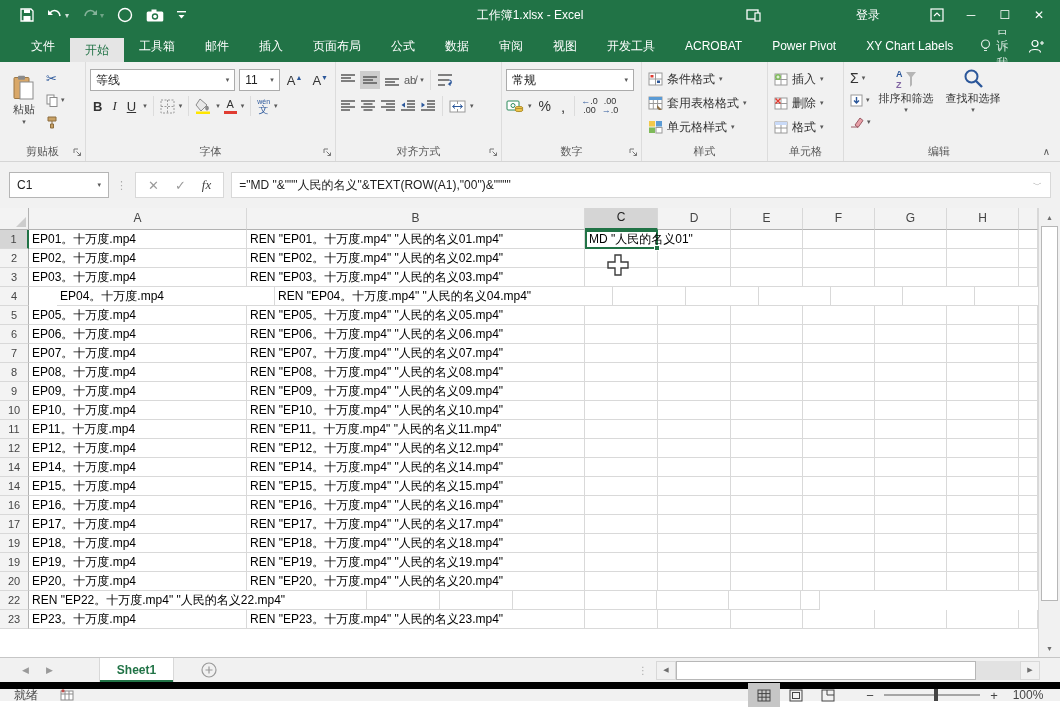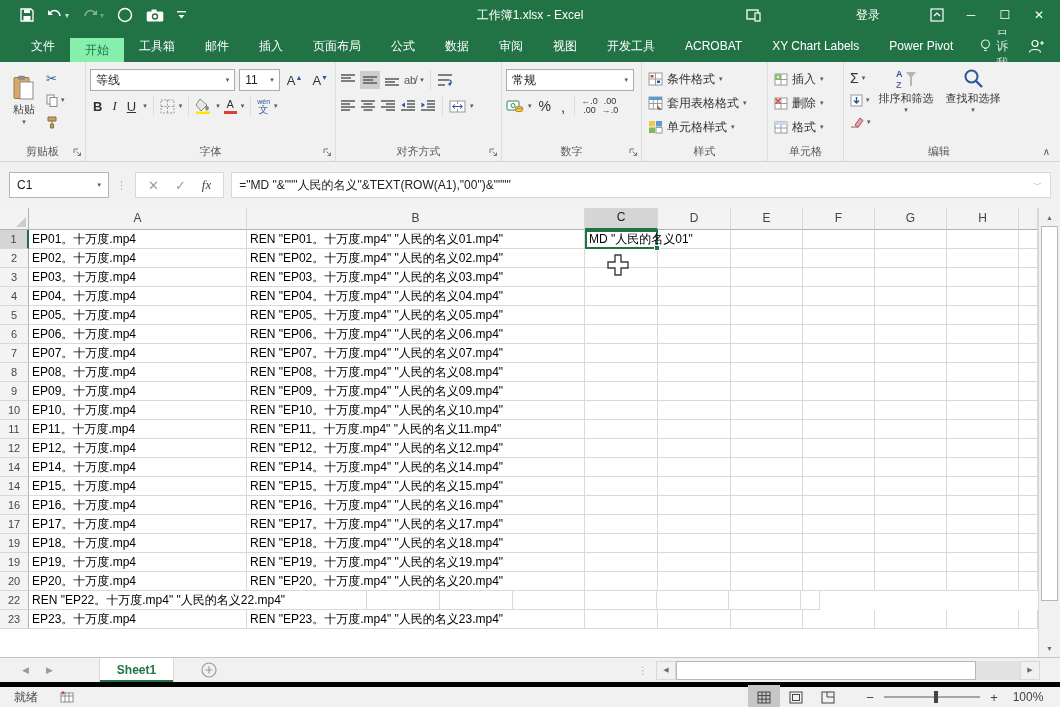--- a/index.html
+++ b/index.html
@@ -16,21 +16,21 @@
   .tb-right { margin-left:auto; display:flex; align-items:center; gap:0; }
   .addin-ind { margin-right:95px; }
   .signin { font-size:12px; margin-right:40px; }
   .winbtn { width:34px; height:30px; display:flex; align-items:center; justify-content:center; font-size:12px; color:#fff; }
   .winbtn.close { margin-right:4px; }
 
   
   .tabrow { height:32px; background:#217346; display:flex; align-items:stretch; padding-left:16px; }
   .tabs-strip { display:flex; align-items:stretch; }
   .rtab { color:#fff; font-size:12px; padding:0 15px; display:flex; align-items:center; white-space:nowrap; }
-  .rtab.active { background:#86efac; color:#217346;margin-top:8px; }
+  .rtab.active { background:#e5e5e5; color:#217346;margin-top:8px; }
   .tellme { display:flex; align-items:center; gap:5px; color:#d5e6dd; font-size:12px; padding:0 12px; }
   .acct { margin-left:auto; margin-right:16px; display:flex; align-items:center; }
 
   
   .ribbon { height:100px; background:#f1f1f1; display:flex; position:relative; border-bottom:1px solid #d5d5d5; }
   .group { position:relative; border-right:1px solid #dcdcdc; padding:5px 4px 18px 4px; flex:none; }
   .grp-label { position:absolute; bottom:2px; left:0; right:0; text-align:center; font-size:11px; color:#595959; white-space:nowrap; }
   .launcher { position:absolute; bottom:4px; right:3px; }
   .collapse-rb { position:absolute; right:10px; bottom:4px; color:#595959; font-size:10px; }
   .mini { height:22px; display:flex; align-items:center; gap:3px; padding:0 2px; color:#444; }
@@ -87,21 +87,21 @@
   .sheettab { margin-left:34px; background:#fff; color:#217346; font-weight:700; font-size:12px; padding:0 17px; display:flex; align-items:center; border-left:1px solid #d8d8d8; border-right:1px solid #d8d8d8; box-shadow:inset 0 -2px 0 #217346; }
   .addsheet { margin-left:27px; display:flex; align-items:center; }
   .hscroll { margin-left:auto; display:flex; align-items:center; }
   .hdots { color:#ababab; font-size:10px; margin-right:8px; }
   .hs-btn { width:20px; height:19px; display:flex; align-items:center; justify-content:center; color:#6e6e6e; font-size:7px; background:#f1f1f1; border:1px solid #d8d8d8; }
   .hs-thumb { width:300px; height:19px; background:#fff; border:1px solid #b7b7b7; }
   .hs-track { width:44px; height:19px; background:#e2e2e2; }
   .cornerbox { width:20px; }
 
   
-  .statusbar { height:25px; background:#f1f1f1; border-top:5px solid #000000; display:flex; align-items:center; font-size:12px; color:#444; }
+  .statusbar { height:19px; background:#f1f1f1; border-top:7px solid #000000; display:flex; align-items:center; font-size:12px; color:#444; }
   .ready { margin-left:14px; }
   .macro { margin-left:22px; }
   .views { margin-left:auto; display:flex; align-items:stretch; height:25px; }
   .viewbtn { width:32px; display:flex; align-items:center; justify-content:center; }
   .viewbtn.sel { background:#c6c6c6; }
   .zoomctl { display:flex; align-items:center; margin-left:16px; }
   .zminus,.zplus { width:20px; text-align:center; color:#444; font-size:13px; }
   .ztrack { width:96px; height:2px; background:#a6a6a6; position:relative; margin:0 4px; }
   .zthumb { position:absolute; left:50px; top:-5px; width:4px; height:12px; background:#444; }
   .zlevel { width:48px; text-align:center; margin-right:8px; }
@@ -180,22 +180,22 @@
       <div class="rtab">工具箱</div>
       <div class="rtab">邮件</div>
       <div class="rtab">插入</div>
       <div class="rtab">页面布局</div>
       <div class="rtab">公式</div>
       <div class="rtab">数据</div>
       <div class="rtab">审阅</div>
       <div class="rtab">视图</div>
       <div class="rtab">开发工具</div>
       <div class="rtab">ACROBAT</div>
+      <div class="rtab">Power Pivot</div>
       <div class="rtab">XY Chart Labels</div>
-      <div class="rtab">Power Pivot</div>
     </div>
   <div class="tellme">
     <span>
       <svg width="11" height="14" viewBox="0 0 11 14">
           <circle cx="5.5" cy="5" r="4" fill="none" stroke="#d5e6dd" stroke-width="1.2"></circle>
           <path d="M4 9.5 h3 M4 11.5 h3" stroke="#d5e6dd" stroke-width="1.1"></path>
         </svg>
     </span>
     <span>告诉我</span>
   </div>
@@ -614,21 +614,21 @@
           <div class="cell" style="width: 73px;"></div>
           <div class="cell" style="width: 73px;"></div>
           <div class="cell" style="width: 72px;"></div>
           <div class="cell" style="width: 72px;"></div>
           <div class="cell" style="width: 72px;"></div>
           <div class="cell" style="width: 72px;"></div>
           <div class="cell" style="width: 19px;"></div>
         </div>
         <div class="grid-row">
           <div class="rowh">4</div>
-          <div class="cell" style="width: 218px;">EP04。十万度.mp4</div>
+          <div class="cell" style="width: 218px; margin-left: 28px;">EP04。十万度.mp4</div>
           <div class="cell" style="width: 338px;">REN "EP04。十万度.mp4" "人民的名义04.mp4"</div>
           <div class="cell" style="width: 73px;"></div>
           <div class="cell" style="width: 73px;"></div>
           <div class="cell" style="width: 72px;"></div>
           <div class="cell" style="width: 72px;"></div>
           <div class="cell" style="width: 72px;"></div>
           <div class="cell" style="width: 72px;"></div>
           <div class="cell" style="width: 19px;"></div>
         </div>
         <div class="grid-row">

